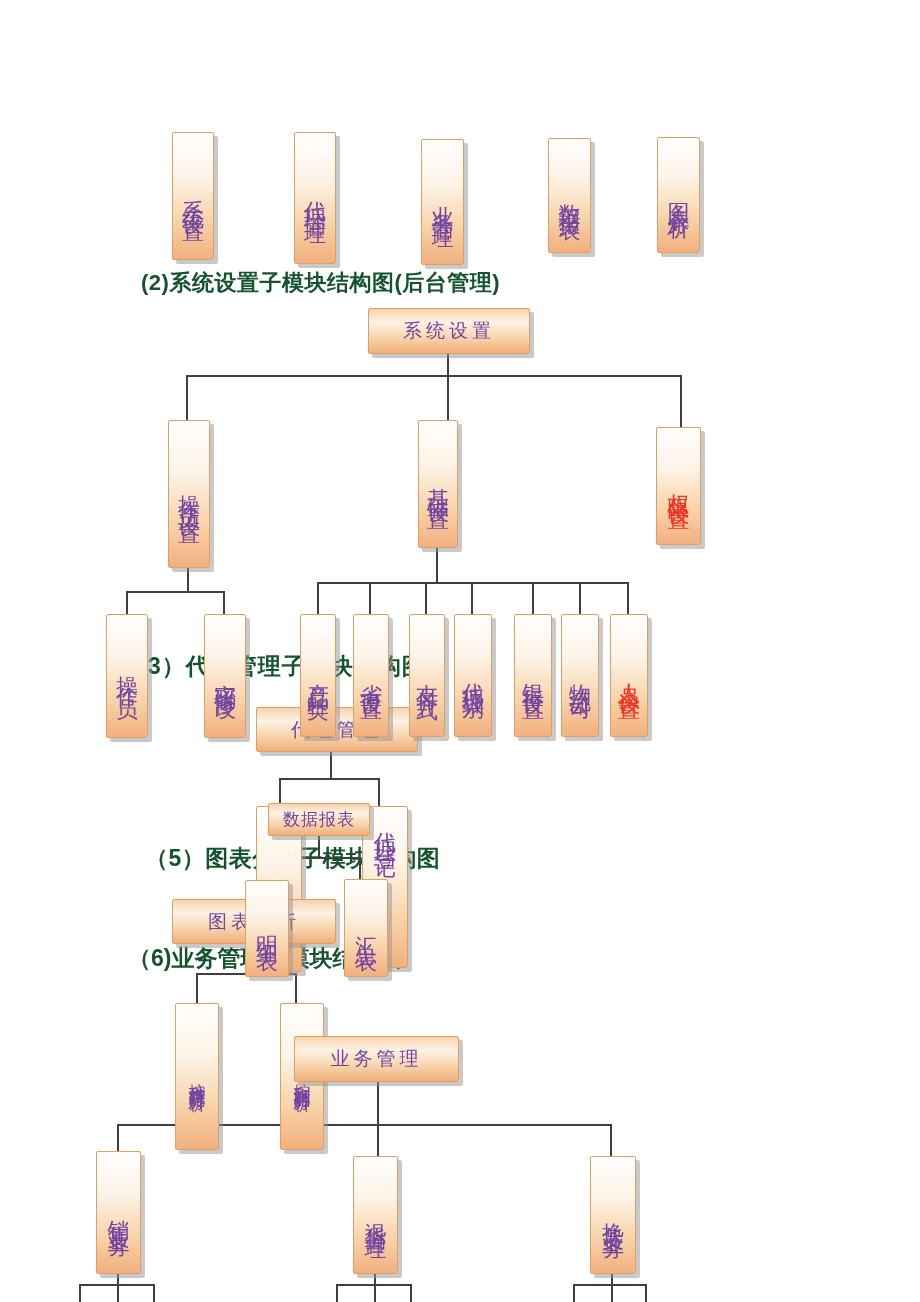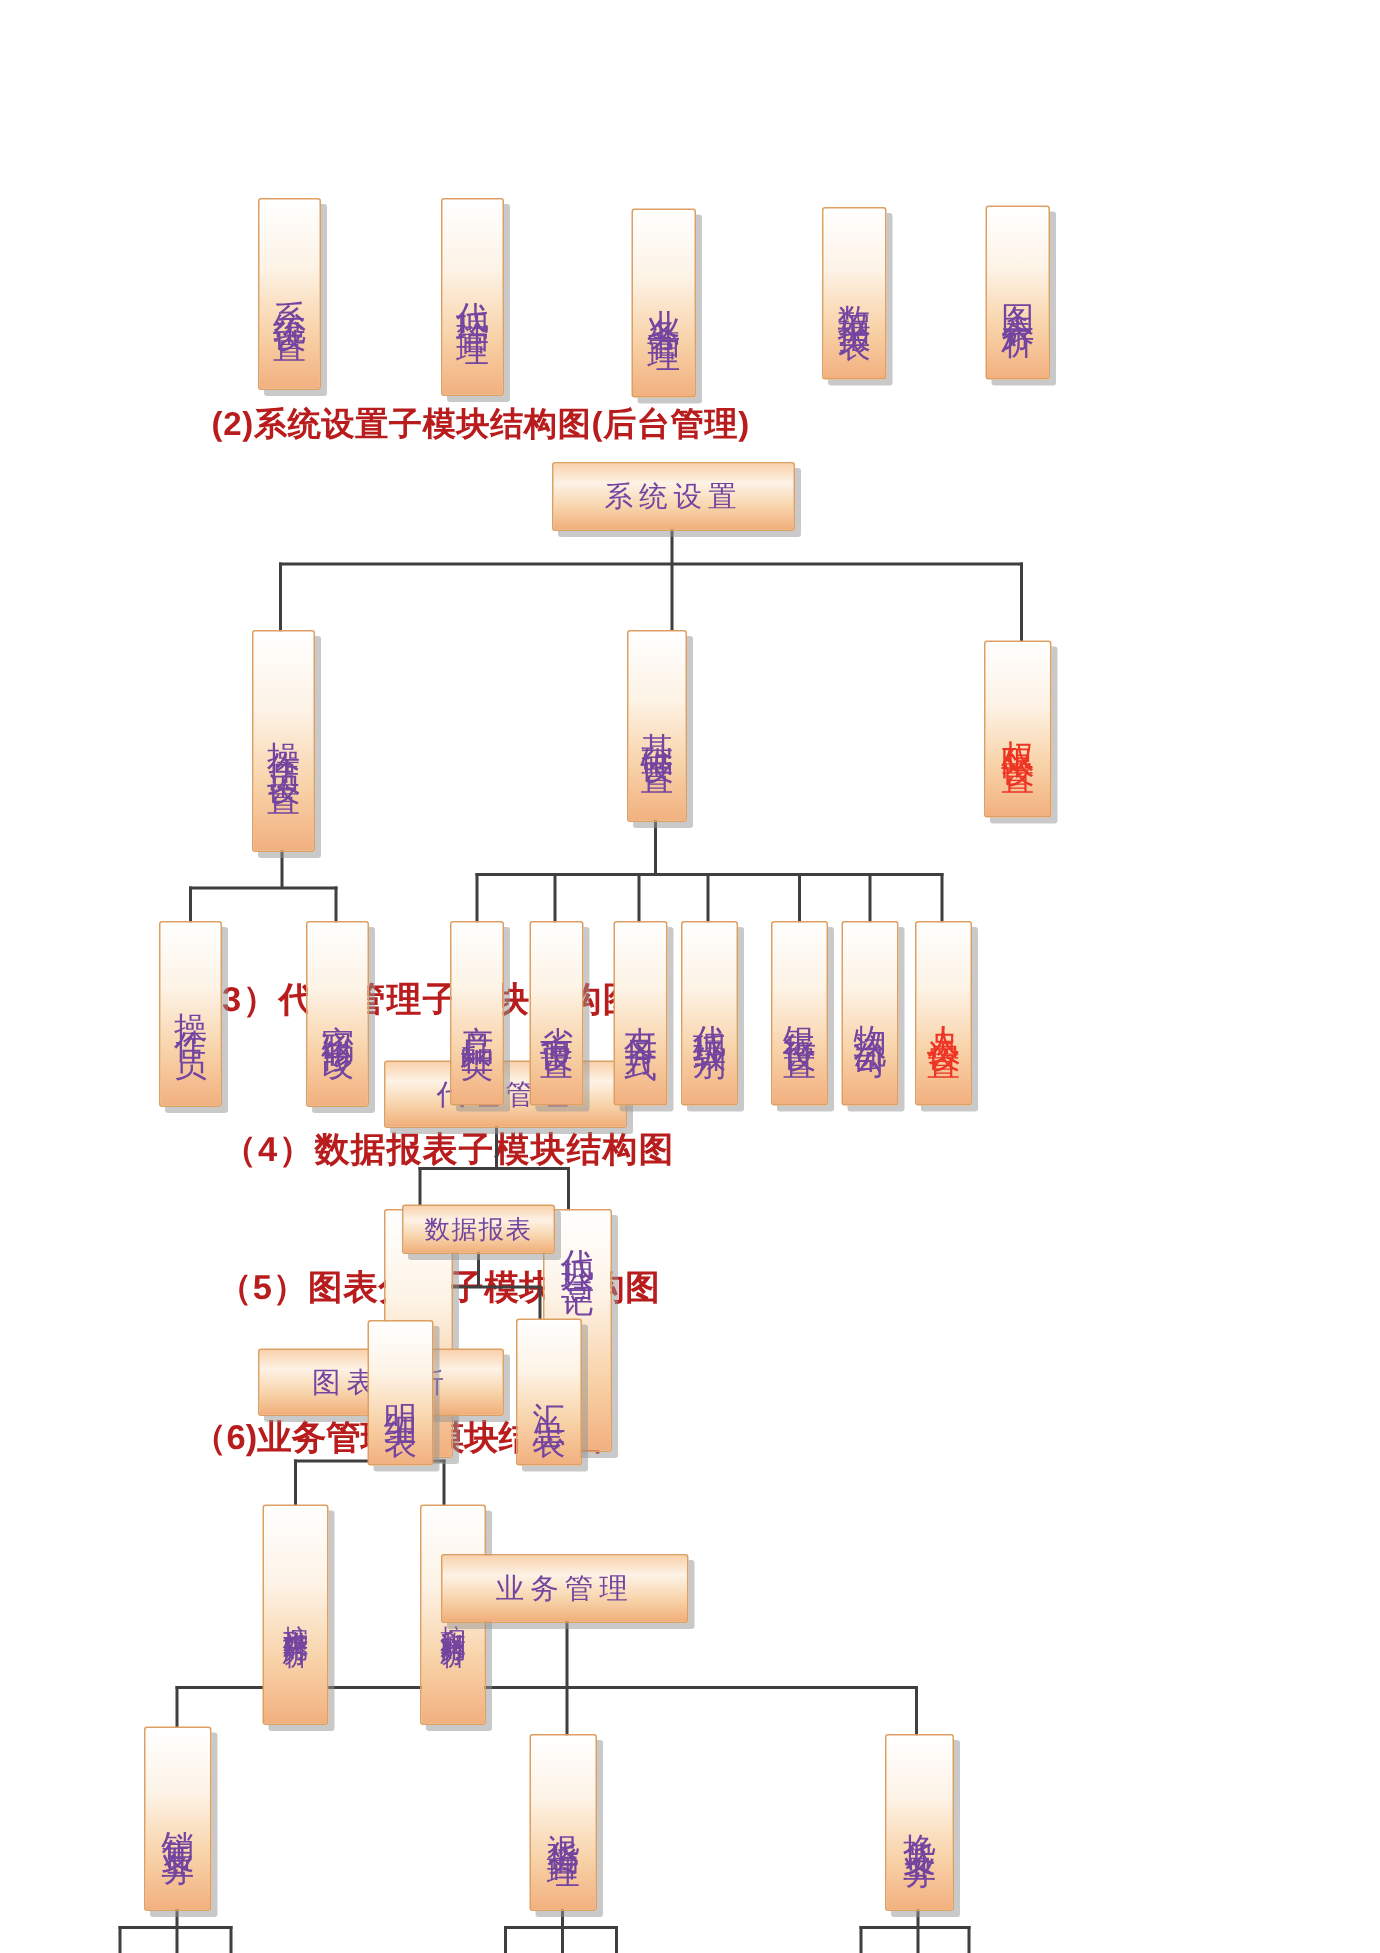--- a/index.html
+++ b/index.html
@@ -1,18 +1,18 @@
 <!DOCTYPE html>
 <html><head>
 <meta charset="utf-8">
 <style>
   html,body{margin:0;padding:0;background:#fff;}
   .canvas{position:relative;width:920px;height:1302px;background:#ffffff;overflow:hidden;
           font-family:"Liberation Sans","DejaVu Sans",sans-serif;}
-  .hd{position:absolute;color:#b91c1c;font-weight:bold;white-space:nowrap;
+  .hd{position:absolute;color:#14532d;font-weight:bold;white-space:nowrap;
       font-family:"Liberation Sans","DejaVu Sans",sans-serif;}
   .ln{position:absolute;background:#3f3f3f;}
   .vbox,.hbox{position:absolute;border:1px solid #de9f63;border-radius:2px;
       box-shadow:4px 4px 0 rgba(148,148,148,0.5);
       display:flex;align-items:center;justify-content:center;
       background:linear-gradient(180deg,#ffffff 0%,#fdf3e6 36%,#f8d3a9 70%,#f2b07f 100%);}
   .hbox{background:linear-gradient(180deg,#f9d2ac 0%,#fdf2e6 30%,#f8d6ae 64%,#f1ae7a 100%);}
   .vbox span{writing-mode:vertical-rl;text-orientation:upright;color:#7345a0;font-size:22px;line-height:1;}
   .hbox span{color:#7345a0;font-size:19px;letter-spacing:4px;white-space:nowrap;}
   .small span{font-size:17px;letter-spacing:1px;}
@@ -29,21 +29,20 @@
       color:rgba(118,118,118,0.34);white-space:nowrap;z-index:60;
       font-family:"Liberation Sans","DejaVu Sans",sans-serif;}
 </style>
 </head>
 <body>
 
 <div class="canvas">
 
   <div class="hd" style="left:141px;top:268px;font-size:22px;letter-spacing:0.5px;">(2)系统设置子模块结构图(后台管理)</div>
   <div class="hd" style="left:148px;top:651px;font-size:23px;letter-spacing:1px;">3）代理管理子模块结构图</div>
-  <div class="hd" style="left:148px;top:751px;font-size:23px;letter-spacing:1px;">（4）数据报表子模块结构图</div>
   <div class="hd" style="left:145px;top:843px;font-size:23px;letter-spacing:0.5px;">（5）图表分析子模块结构图</div>
   <div class="hd" style="left:128px;top:943px;font-size:23px;letter-spacing:0px;">（6)业务管理子模块结构图</div>
 
   <i class="ln" style="left:447px;top:352px;width:2px;height:68px"></i>
   <i class="ln" style="left:186px;top:375px;width:496px;height:2px"></i>
   <i class="ln" style="left:186px;top:375px;width:2px;height:46px"></i>
   <i class="ln" style="left:680px;top:375px;width:2px;height:53px"></i>
   <i class="ln" style="left:187px;top:566px;width:2px;height:26px"></i>
   <i class="ln" style="left:126px;top:591px;width:99px;height:2px"></i>
   <i class="ln" style="left:126px;top:591px;width:2px;height:24px"></i>

